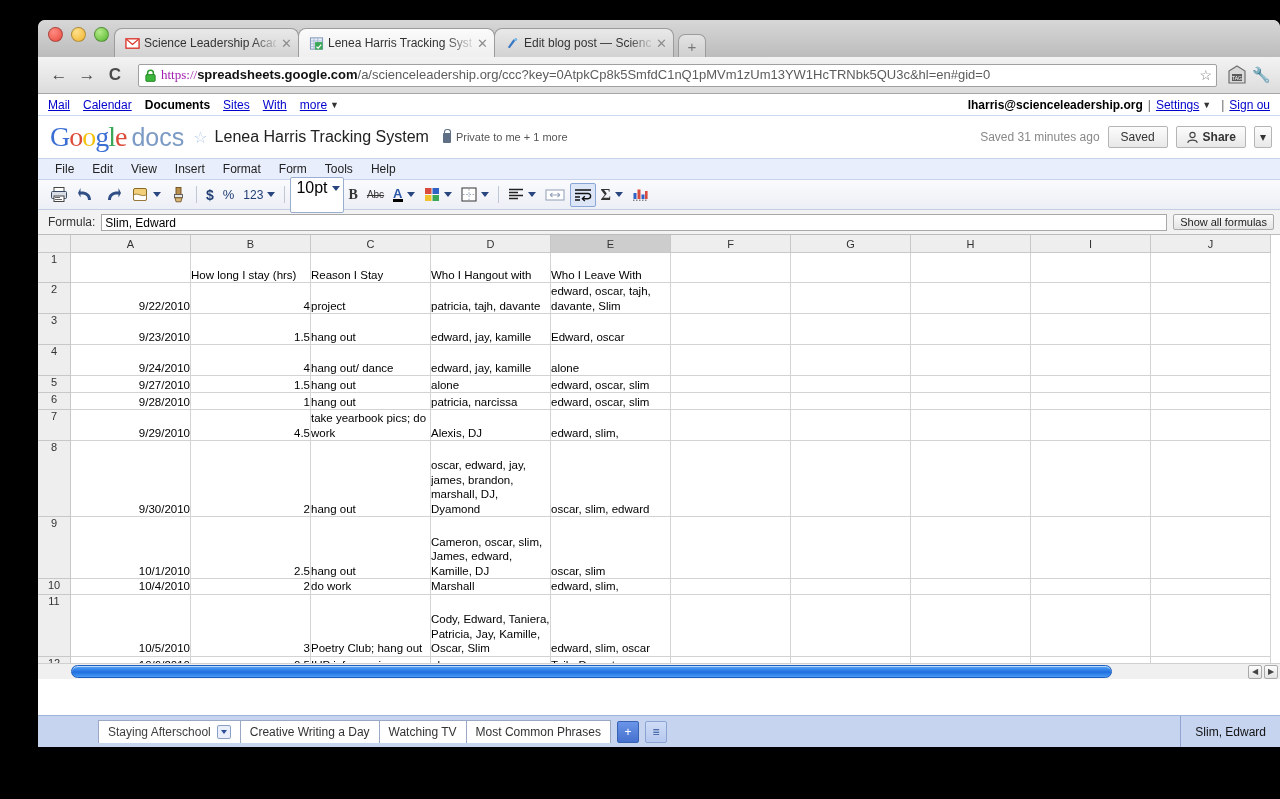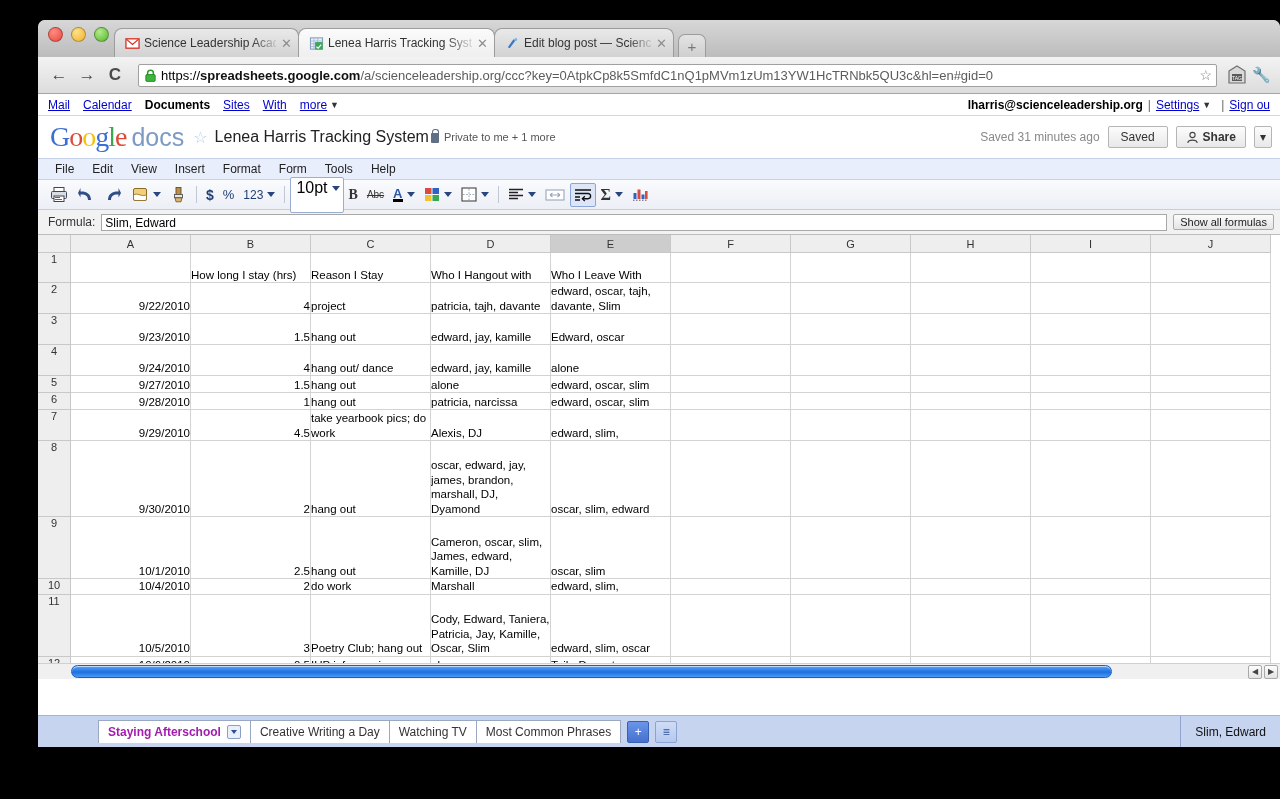--- a/index.html
+++ b/index.html
@@ -108,21 +108,21 @@
   }
   .lock {
     width: 11px; height: 13px; margin: 0 5px 0 2px; flex: none;
   }
   .url {
     font-size: 13px; color: #5c5c5c;
     white-space: nowrap; overflow: hidden;
     font-family: "Liberation Sans", sans-serif;
   }
   .url .dom { color: #111; font-weight: 600; }
-  .url .scheme { color: #000000; }
+  .url .scheme { color: #a21caf; font-family: Liberation Serif, serif; }
   .star {
     margin-left: auto; padding-left: 6px; color: #7c7c7c; font-size: 14px; flex: none;
   }
   .ext-icon { width: 22px; height: 22px; margin-left: 3px; flex: none; }
   .wrench { width: 20px; margin-left: 4px; color:#444; font-size:15px; text-align:center; flex:none; }
 
   
   #page { background: #fff; height: 653px; position: relative; }
 
   .gbar {
@@ -143,21 +143,21 @@
   .dochead {
     height: 42px; display: flex; align-items: center;
     padding: 0 8px 0 12px; box-sizing: border-box;
   }
   .glogo { font-size: 28px; letter-spacing: -1px; line-height: 1; font-family: "Liberation Serif", serif; }
   .glogo .b { color:#3b6fd4; } .glogo .r { color:#dd4b39; }
   .glogo .y { color:#f4c20d; } .glogo .g { color:#3aa757; }
   .docs-word { color:#7b9ac4; font-size:25px; font-family:"Liberation Sans",sans-serif; margin-left:5px; }
   .star-doc { color:#b7cbe8; font-size:16px; margin: 0 7px 0 9px; }
   .doctitle { font-size: 16px; color:#222; }
-  .privacy { display:flex; align-items:flex-end; margin-left:2px; color:#555; font-size:11px; }
+  .privacy { display:flex; align-items:flex-end; margin-left:14px; color:#555; font-size:11px; }
   .privacy .plock { width:8px;height:10px;background:#5f6f86;border-radius:1px;position:relative;margin-right:5px;}
   .privacy .plock:before{content:"";position:absolute;left:1.5px;top:-4px;width:5px;height:5px;border:1.5px solid #5f6f86;border-bottom:none;border-radius:3px 3px 0 0;}
   .dochead .right { margin-left:auto; display:flex; align-items:center; gap:8px; }
   .saved-txt { color:#888; font-size:12px; }
   .btn {
     border:1px solid #b5b5b5; border-radius:2px;
     background: linear-gradient(to bottom,#fcfcfc,#e8e8e8);
     font-size:12px; color:#333; padding:3px 12px;
   }
   .btn.share { display:flex; align-items:center; gap:4px; font-weight:bold; padding:3px 9px; }
@@ -243,21 +243,21 @@
     background:#c6d4f0; border-top:1px solid #9fb4db;
     display:flex; align-items:center; padding-left:60px; box-sizing:border-box;
   }
   .sheet-tab {
     height:22px; display:flex; align-items:center;
     background:#fff; border:1px solid #9aa8c4; border-bottom:none;
     margin-right:0; padding:0 9px; font-size:12px; color:#333;
     border-right:none;
   }
   .sheet-tab:first-child { border-left:1px solid #9aa8c4; }
-  .sheet-tab.active { font-weight:bold; color:#a21caf; }
+  .sheet-tab.active { font-weight:normal; color:#404040; }
   .sheet-tab.last { border-right:1px solid #9aa8c4; }
   .tab-dd {
     width:12px;height:12px;margin-left:6px;
     border:1px solid #8aa0c6;background:#eaf0fb;border-radius:2px;
     display:flex;align-items:center;justify-content:center;
   }
   .sb-btn {
     width:20px;height:20px;margin-left:6px;border-radius:2px;
     background:linear-gradient(to bottom,#6b95e8,#4571cf);
     border:1px solid #3761b5; color:#fff; font-size:12px;

